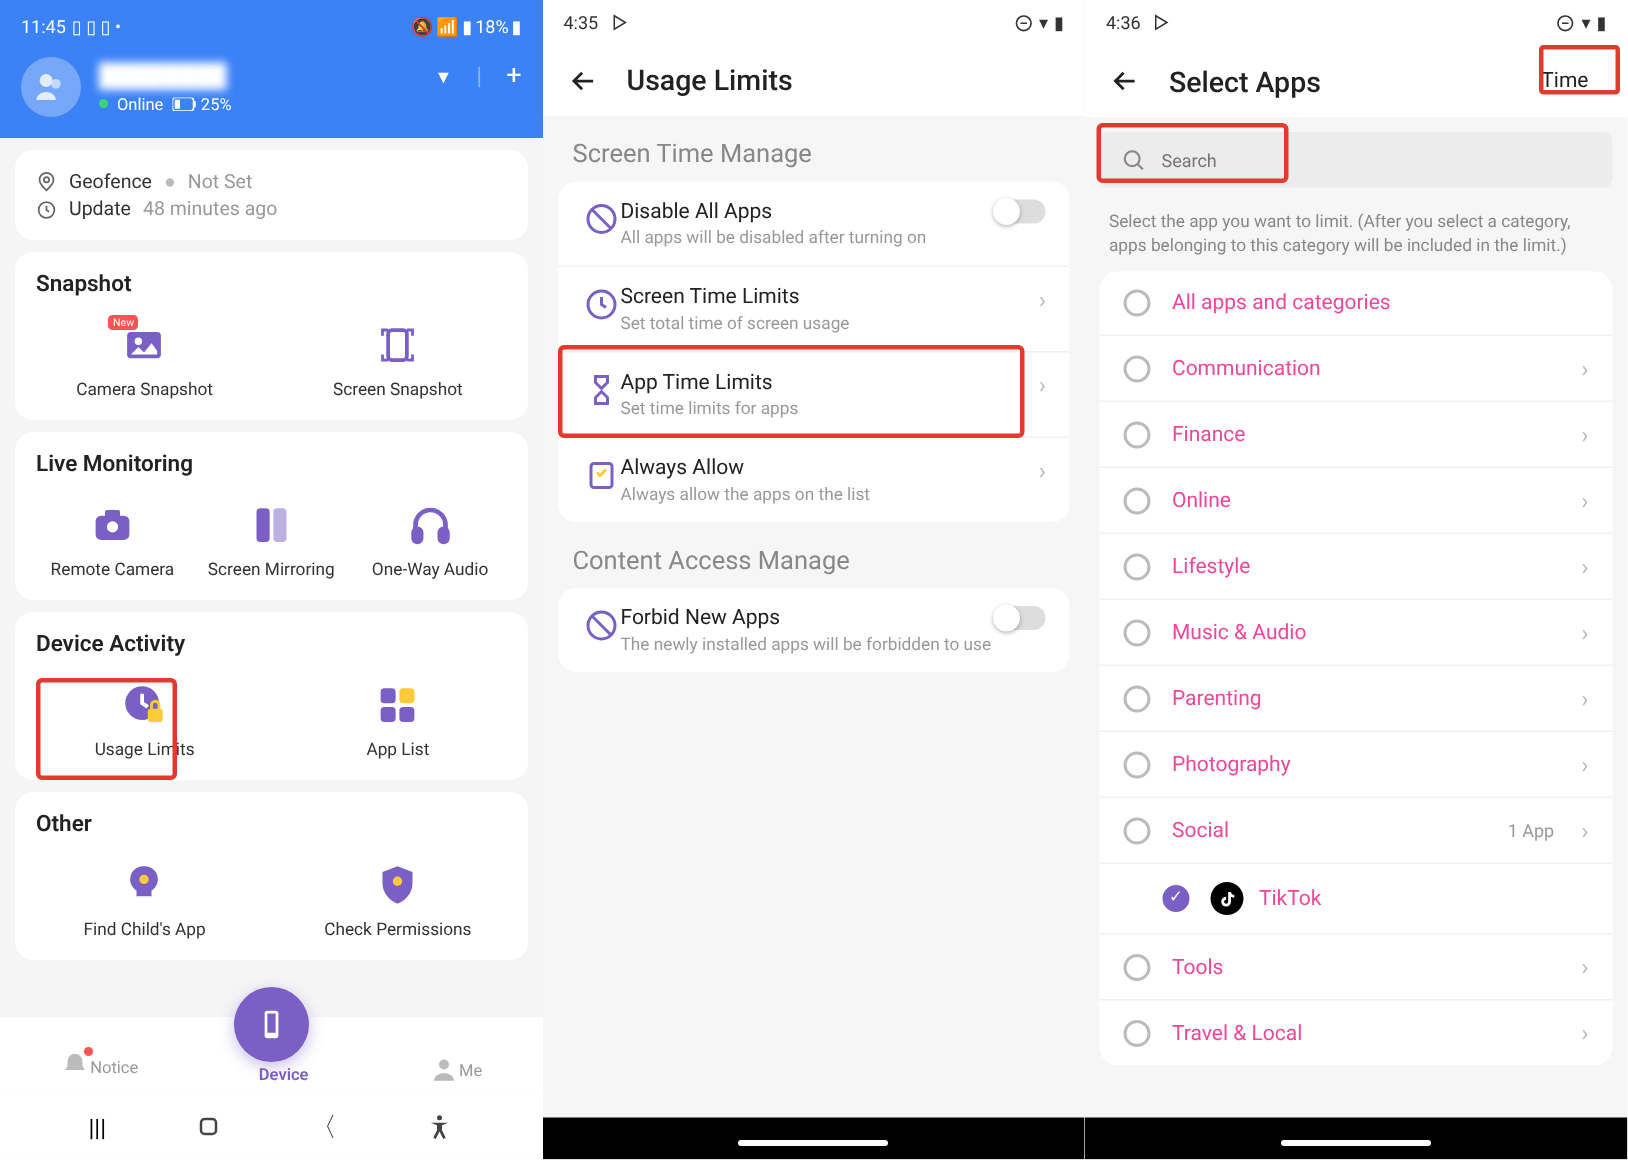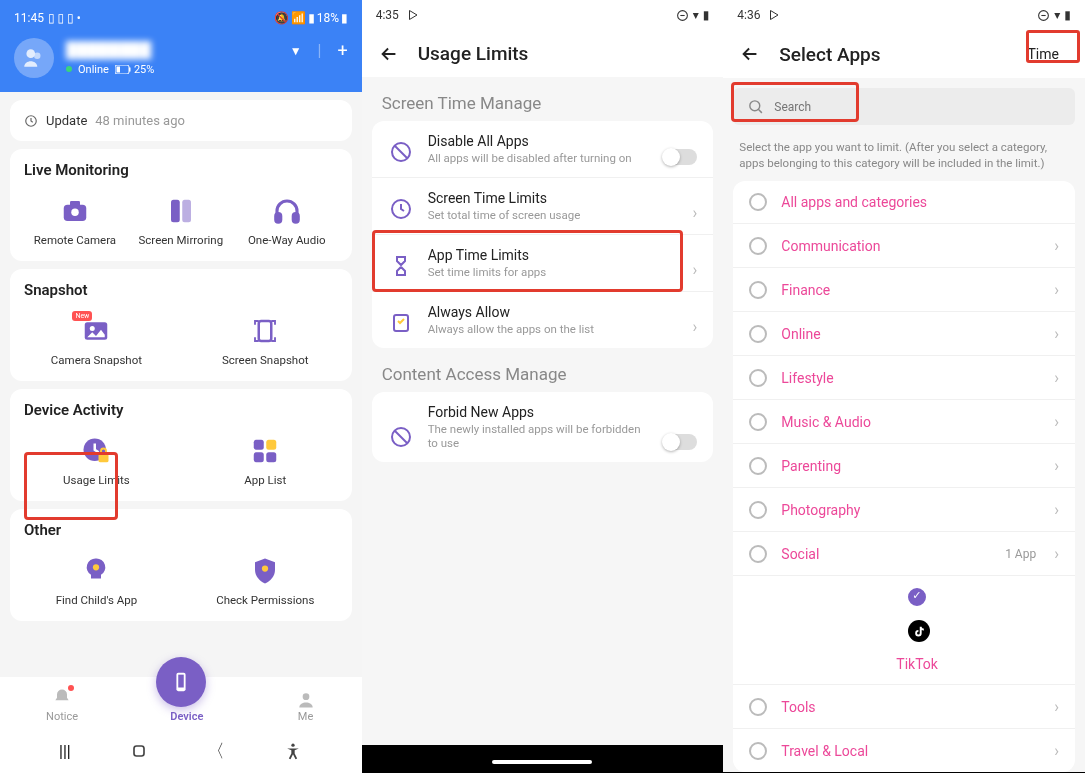--- a/index.html
+++ b/index.html
@@ -25,39 +25,39 @@
 .p1-strip .muted { color:#999; }
 .card { background:#fff; border-radius:12px; margin:8px 10px 0; padding:12px 14px 6px; }
 .card-title { font-size:15px; font-weight:600; color:#222; margin-bottom:10px; }
 .grid { display:flex; gap:4px; }
 .tile { flex:1; display:flex; flex-direction:column; align-items:center; justify-content:flex-start; padding:6px 0 8px; font-size:12px; color:#333; text-align:center; }
 .tile .ico { width:32px; height:32px; margin-bottom:6px; display:flex; align-items:center; justify-content:center; position:relative; }
 .tile .ico svg { width:30px; height:30px; }
 .tile.sm { font-size:11.5px; }
 .hl-usage { border:3px solid #e23b2e; position:absolute; width:94px; height:68px; border-radius:4px; left:24px; top:452px; pointer-events:none; }
 .p1-bottomnav { background:#fff; margin-top:auto; display:flex; justify-content:space-around; align-items:flex-end; padding:6px 0 2px; position:relative; }
-.navitem { display:flex; flex-direction:column; align-items:center; font-size:11px; color:#999; padding:4px 10px; }
+.navitem { display:flex; flex-direction:row; align-items:center; font-size:11px; color:#999; padding:4px 10px; }
 .navitem.active { color:#7a5fc5; font-weight:600; }
 .fab { width:50px; height:50px; border-radius:50%; background:#7a5fc5; display:flex; align-items:center; justify-content:center; position:absolute; top:-20px; left:50%; transform:translateX(-50%); box-shadow:0 3px 10px rgba(122,95,197,.4); }
 .p1-sysnav { background:#fff; display:flex; justify-content:space-around; align-items:center; padding:10px 30px; }
 .p1-sysnav svg { width:20px; height:20px; color:#444; }
 .new-badge { position:absolute; top:-4px; left:-8px; background:#ff5252; color:#fff; font-size:7px; padding:1px 3px; border-radius:3px; }
 .red-dot { position:absolute; top:-2px; right:-2px; width:6px; height:6px; background:#ff5252; border-radius:50%; }
 
 
 .p-status { display:flex; justify-content:space-between; align-items:center; font-size:12px; padding:15px 14px; height:22px; background:#fff; color:#333; }
 .p-status-right { display:flex; gap:4px; align-items:center; }
 .p-titlebar { background:#fff; display:flex; align-items:center; padding:12px 16px; gap:18px; }
 .p-titlebar .title { font-size:19px; font-weight:500; color:#222; }
 .p-back { width:22px; height:22px; }
 .next-btn { margin-left:auto; font-size:14px; color:#222; padding:4px 10px; }
 .hl-next { border:3px solid #e23b2e; position:absolute; right:5px; top:30px; width:54px; height:33px; border-radius:3px; pointer-events:none; }
 .section-label { font-size:17px; color:#888; padding:16px 20px 8px; }
 .p2-card { background:#fff; border-radius:12px; margin:0 10px; overflow:hidden; }
-.p2-row { display:flex; align-items:flex-end; padding:12px 16px; gap:14px; position:relative; }
+.p2-row { display:flex; align-items:flex-start; padding:12px 16px; position:relative; }
 .p2-row + .p2-row { border-top:1px solid #f0f0f0; }
 .p2-icon { width:26px; height:26px; flex-shrink:0; display:flex; align-items:center; justify-content:center; }
 .p2-icon svg { width:24px; height:24px; }
 .p2-text { flex:1; }
 .p2-text .t1 { font-size:14px; color:#222; }
 .p2-text .t2 { font-size:11.5px; color:#999; margin-top:2px; }
 .toggle { width:34px; height:16px; background:#ddd; border-radius:10px; position:relative; }
 .toggle::after { content:''; width:18px; height:18px; background:#fff; border-radius:50%; position:absolute; top:-1px; left:-1px; box-shadow:0 1px 3px rgba(0,0,0,.3); }
 .chev { color:#bbb; font-size:16px; }
 .hl-app { border:3px solid #e23b2e; position:absolute; left:10px; top:230px; width:311px; height:62px; border-radius:4px; pointer-events:none; }
@@ -68,21 +68,21 @@
 .hl-search { border:3px solid #e23b2e; position:absolute; left:8px; top:82px; width:128px; height:40px; border-radius:4px; pointer-events:none; }
 .help-text { font-size:11.5px; color:#888; padding:14px 16px 10px; line-height:1.4; }
 .p3-card { background:#fff; border-radius:12px; margin:0 10px; }
 .p3-row { display:flex; align-items:center; padding:12px 16px; gap:14px; border-bottom:1px solid #f0f0f0; }
 .p3-row:last-child { border:0; }
 .radio { width:18px; height:18px; border:2px solid #bbb; border-radius:50%; flex-shrink:0; }
 .radio.checked { border-color:#7a5fc5; background:#7a5fc5; position:relative; }
 .radio.checked::after { content:'✓'; color:#fff; font-size:11px; position:absolute; left:2px; top:-1px; }
 .p3-row .label { flex:1; font-size:14px; color:#ec4899; }
 .p3-row .meta { font-size:12px; color:#999; margin-right:4px; }
-.p3-sub { padding-left:42px;flex-direction:column; }
+.p3-sub { padding-left:42px; }
 .app-ico { width:22px; height:22px; border-radius:50%; background:#000; display:flex; align-items:center; justify-content:center; margin-right:-4px; }
 .black-bar { background:#000; height:28px; margin-top:auto; position:relative; }
 .black-bar::after { content:''; position:absolute; left:50%; transform:translateX(-50%); bottom:9px; width:100px; height:4px; background:#fff; border-radius:3px; }
 </style>
 </head>
 <body>
 
 <div class="phone phone-1">
   <div class="p1-header">
     <div class="p1-status">
@@ -125,60 +125,34 @@
         <span style="font-size:12px">▼</span>
         <span style="opacity:.4">|</span>
         <span style="font-size:18px">+</span>
       </div>
     </div>
   </div>
 
   <div class="p1-strip">
     <div class="row">
       <svg width="14" height="14" viewBox="0 0 24 24" fill="none" stroke="#666" stroke-width="2">
+          <circle cx="12" cy="10" r="3"></circle>
+          <path d="M12 2a8 8 0 018 8c0 5-8 12-8 12S4 15 4 10a8 8 0 018-8z"></path>
+        </svg>
+      <span>Geofence</span>
+      <span style="color:#bbb">●</span>
+      <span class="muted">Not Set</span>
+    </div>
+    <div class="row">
+      <svg width="14" height="14" viewBox="0 0 24 24" fill="none" stroke="#666" stroke-width="2">
           <circle cx="12" cy="12" r="9"></circle>
           <path d="M12 7v5l3 2"></path>
         </svg>
       <span>Update</span>
       <span class="muted">48 minutes ago</span>
-    </div>
-  </div>
-
-  <div class="card">
-    <div class="card-title">Live Monitoring</div>
-    <div class="grid">
-      <div class="tile sm">
-        <div class="ico">
-            <svg viewBox="0 0 24 24" fill="#7a5fc5">
-              <rect x="3" y="7" width="18" height="13" rx="3"></rect>
-              <rect x="8" y="4" width="8" height="4" rx="1"></rect>
-              <circle cx="12" cy="13" r="3" fill="#fff"></circle>
-            </svg>
-          </div>
-        <span>Remote Camera</span>
-      </div>
-      <div class="tile sm">
-        <div class="ico">
-            <svg viewBox="0 0 24 24" fill="#7a5fc5">
-              <rect x="4" y="3" width="7" height="18" rx="2"></rect>
-              <rect x="13" y="3" width="7" height="18" rx="2" opacity=".5"></rect>
-            </svg>
-          </div>
-        <span>Screen Mirroring</span>
-      </div>
-      <div class="tile sm">
-        <div class="ico">
-            <svg viewBox="0 0 24 24" fill="none" stroke="#7a5fc5" stroke-width="2.5">
-              <path d="M4 14v-2a8 8 0 0116 0v2"></path>
-              <rect x="3" y="14" width="4" height="7" rx="2" fill="#7a5fc5"></rect>
-              <rect x="17" y="14" width="4" height="7" rx="2" fill="#7a5fc5"></rect>
-            </svg>
-          </div>
-        <span>One-Way Audio</span>
-      </div>
     </div>
   </div>
 
   <div class="card">
     <div class="card-title">Snapshot</div>
     <div class="grid" style="justify-content:flex-start;gap:24px">
       <div class="tile sm">
         <div class="ico">
           <span class="new-badge">New</span>
           <svg viewBox="0 0 24 24" fill="#7a5fc5">
@@ -190,20 +164,55 @@
         <span>Camera Snapshot</span>
       </div>
       <div class="tile sm">
         <div class="ico">
             <svg viewBox="0 0 24 24" fill="none" stroke="#7a5fc5" stroke-width="2">
               <rect x="7" y="4" width="10" height="16" rx="2"></rect>
               <path d="M4 7V4h3M20 7V4h-3M4 17v3h3M20 17v3h-3" stroke-width="1.5"></path>
             </svg>
           </div>
         <span>Screen Snapshot</span>
+      </div>
+    </div>
+  </div>
+
+  <div class="card">
+    <div class="card-title">Live Monitoring</div>
+    <div class="grid">
+      <div class="tile sm">
+        <div class="ico">
+            <svg viewBox="0 0 24 24" fill="#7a5fc5">
+              <rect x="3" y="7" width="18" height="13" rx="3"></rect>
+              <rect x="8" y="4" width="8" height="4" rx="1"></rect>
+              <circle cx="12" cy="13" r="3" fill="#fff"></circle>
+            </svg>
+          </div>
+        <span>Remote Camera</span>
+      </div>
+      <div class="tile sm">
+        <div class="ico">
+            <svg viewBox="0 0 24 24" fill="#7a5fc5">
+              <rect x="4" y="3" width="7" height="18" rx="2"></rect>
+              <rect x="13" y="3" width="7" height="18" rx="2" opacity=".5"></rect>
+            </svg>
+          </div>
+        <span>Screen Mirroring</span>
+      </div>
+      <div class="tile sm">
+        <div class="ico">
+            <svg viewBox="0 0 24 24" fill="none" stroke="#7a5fc5" stroke-width="2.5">
+              <path d="M4 14v-2a8 8 0 0116 0v2"></path>
+              <rect x="3" y="14" width="4" height="7" rx="2" fill="#7a5fc5"></rect>
+              <rect x="17" y="14" width="4" height="7" rx="2" fill="#7a5fc5"></rect>
+            </svg>
+          </div>
+        <span>One-Way Audio</span>
       </div>
     </div>
   </div>
 
   <div class="card">
     <div class="card-title">Device Activity</div>
     <div class="grid" style="justify-content:flex-start;gap:24px">
       <div class="tile sm">
         <div class="ico">
             <svg viewBox="0 0 24 24">

